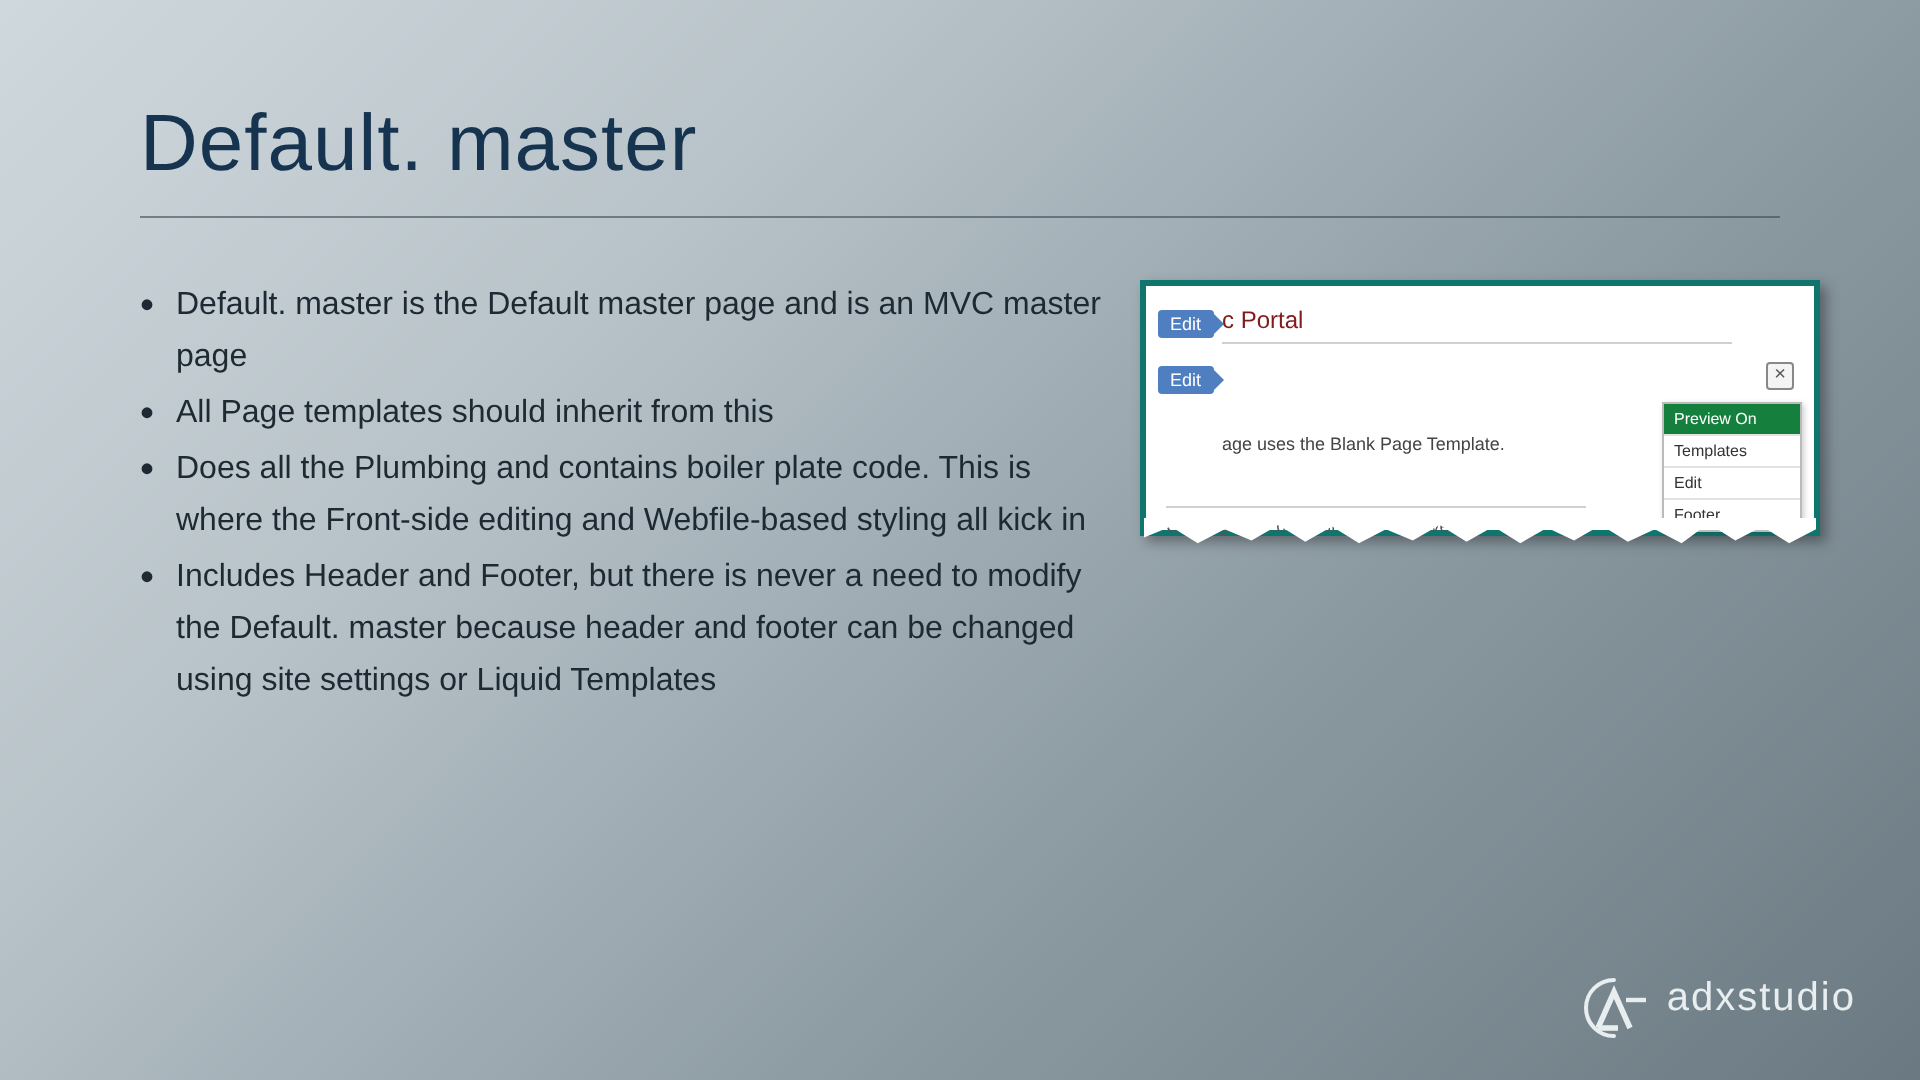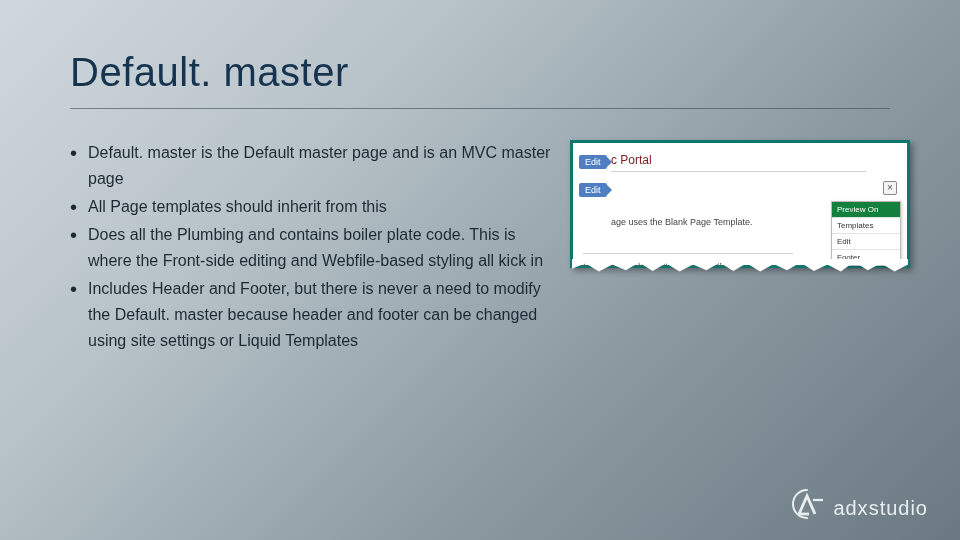--- a/index.html
+++ b/index.html
@@ -117,21 +117,21 @@
   .copyright {
     position: absolute; left: 10px; top: 110px;
     font-family: Arial; font-size: 9px; color: #555;
     border-top: 1px solid #d0d0d0; width: 210px; padding-top: 4px;
   }
   .logo {
     position: absolute;
     right: 32px;
     bottom: 20px;
     display: flex;
-    align-items: flex-end;
+    align-items: flex-start;
     color: #eef2f5;
   }
   .logo svg { display: block; }
   .logo-text {
     font-family: "Segoe UI", Arial, sans-serif;
     font-size: 20px;
     font-weight: 300;
     letter-spacing: 1px;
     margin-left: 6px;
     color: #e8edf0;

